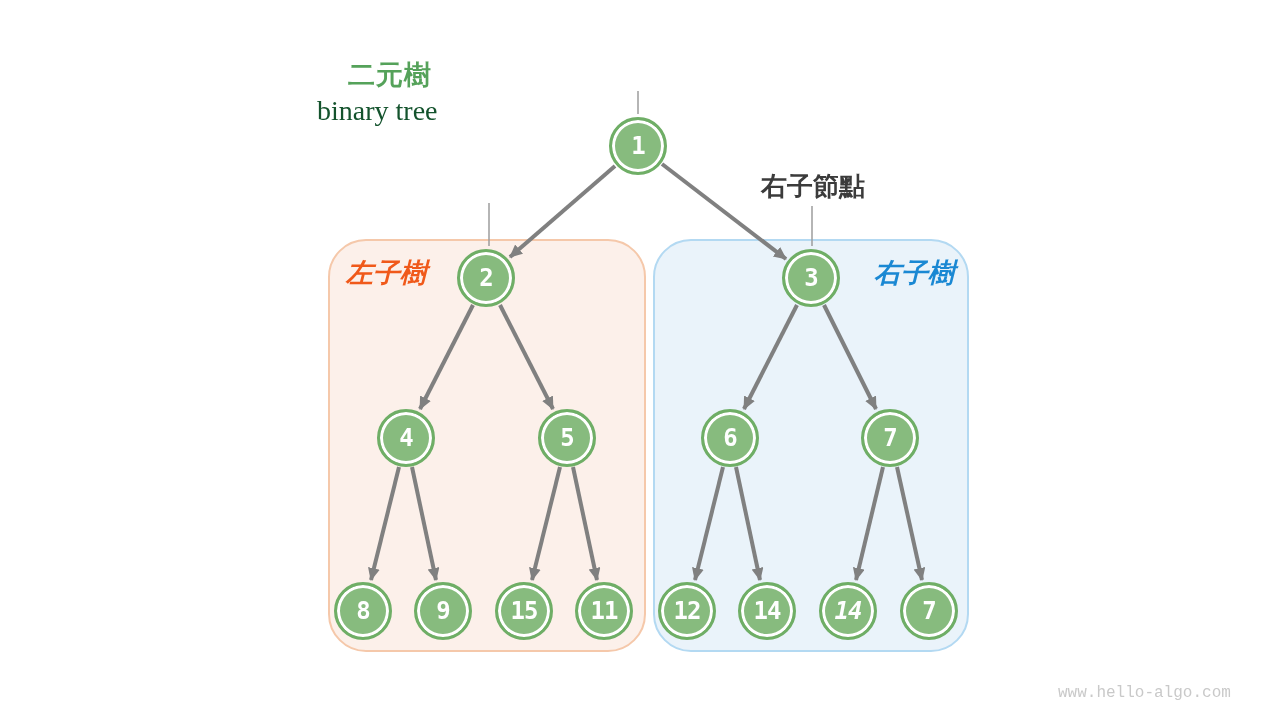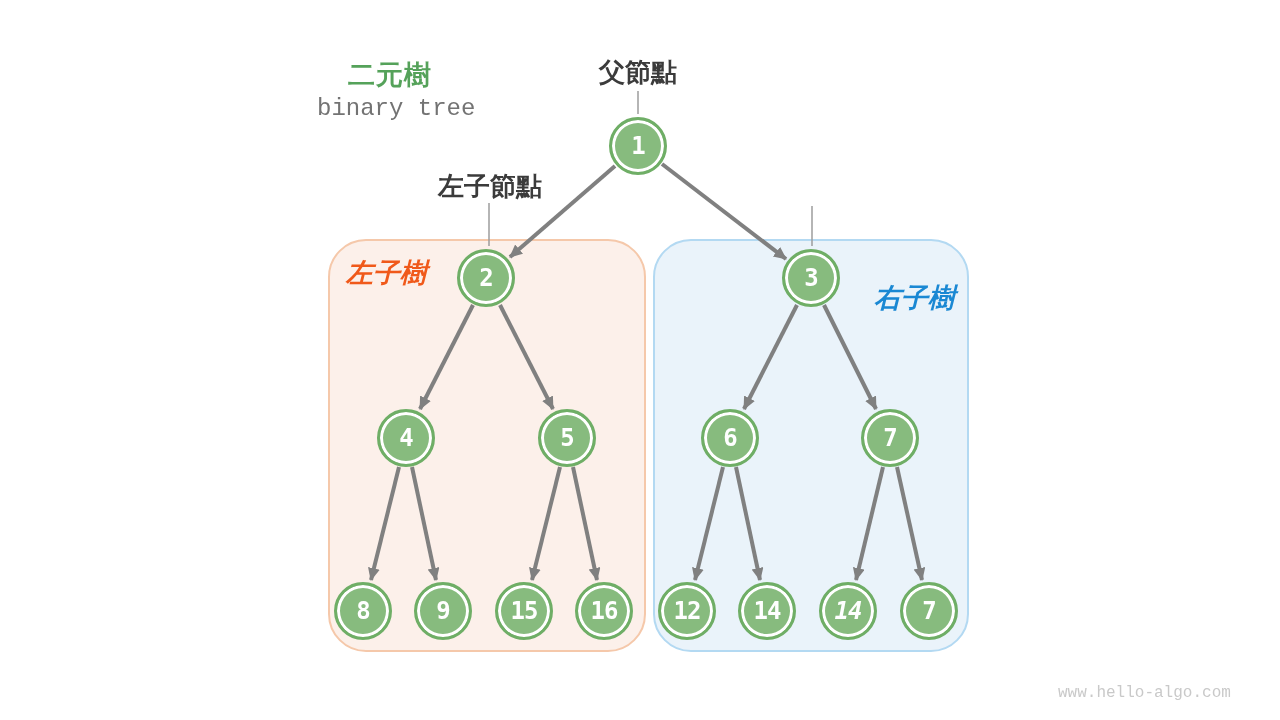--- a/index.html
+++ b/index.html
@@ -14,22 +14,22 @@
   .abs { position: absolute; }
 
   
   .title-zh {
     left: 348px; top: 57px;
     font-size: 27px; font-weight: bold; color: #55A25A;
     letter-spacing: 1px;
   }
   .title-en {
     left: 317px; top: 95px;
-    font-family: Liberation Mono, monospace;
-    font-size: 24px; font-weight: 500; color: #737373;
+    font-family: Liberation Serif, serif;
+    font-size: 28px; font-weight: 500; color: #14532d;
   }
   .node-label {
     font-size: 26px; font-weight: bold; color: #3b3b3b;
     text-align: center;
   }
   .parent-label { left: 578px; top: 55px; width: 120px; }
   .left-child-label { left: 420px; top: 169px; width: 140px; }
   .right-child-label { left: 743px; top: 169px; width: 140px; }
 
   
@@ -44,21 +44,21 @@
   }
   .panel-right {
     left: 653px; top: 239px; width: 316px; height: 413px;
     background: #EAF3FA;
     border: 2px solid #B3D9F2;
   }
   .subtree-label {
     font-size: 27px; font-weight: bold; font-style: italic;
   }
   .left-subtree-label { left: 346px; top: 255px; color: #F0591A; }
-  .right-subtree-label { left: 845px; top: 255px; width: 110px; text-align: right; color: #1A88D3; margin-top: 25px; }
+  .right-subtree-label { left: 845px; top: 255px; width: 110px; text-align: right; color: #1A88D3; }
 
   
   svg.edges { left: 0; top: 0; z-index: 2; }
 
   
   .tnode {
     width: 52px; height: 52px;
     border-radius: 50%;
     background: #87BB7E;
     border: 3px solid #6FAE66;
@@ -80,22 +80,21 @@
 </head>
 <body>
 
 <div class="canvas">
 
   <div class="abs panel panel-left"></div>
   <div class="abs panel panel-right"></div>
 
   <div class="abs title-zh">二元樹</div>
   <div class="abs title-en">binary tree</div>
-  <div class="abs node-label parent-label">父節點</div>
-  <div class="abs node-label left-child-label">左子節點</div>
+  <div class="abs node-label right-child-label">右子節點</div>
   <div class="abs subtree-label left-subtree-label">左子樹</div>
   <div class="abs subtree-label right-subtree-label">右子樹</div>
 
   <svg class="abs edges" width="1280" height="720" viewBox="0 0 1280 720">
     <defs>
       <marker id="arrow" markerUnits="userSpaceOnUse" markerWidth="16" markerHeight="16" refX="12" refY="6" orient="auto">
         <path d="M0,0 L13,6 L0,12 z" fill="#808080"></path>
       </marker>
     </defs>
 
@@ -122,21 +121,21 @@
   <div class="abs tnode" style="left:609px; top:117px;">1</div>
   <div class="abs tnode" style="left:457px; top:249px;">2</div>
   <div class="abs tnode" style="left:782px; top:249px;">3</div>
   <div class="abs tnode" style="left:377px; top:409px;">4</div>
   <div class="abs tnode" style="left:538px; top:409px;">5</div>
   <div class="abs tnode" style="left:701px; top:409px;">6</div>
   <div class="abs tnode" style="left:861px; top:409px;">7</div>
   <div class="abs tnode" style="left:334px; top:582px;">8</div>
   <div class="abs tnode" style="left:414px; top:582px;">9</div>
   <div class="abs tnode" style="left:495px; top:582px;">15</div>
-  <div class="abs tnode" style="left:575px; top:582px;">16</div>
+  <div class="abs tnode" style="left:575px; top:582px;">11</div>
   <div class="abs tnode" style="left:658px; top:582px;">12</div>
   <div class="abs tnode" style="left:738px; top:582px;">14</div>
   <div class="abs tnode" style="left:819px; top:582px;font-style:italic;">14</div>
   <div class="abs tnode" style="left:900px; top:582px;">7</div>
 
   <div class="abs watermark">www.hello-algo.com</div>
 
 </div>
 
 </body></html>

